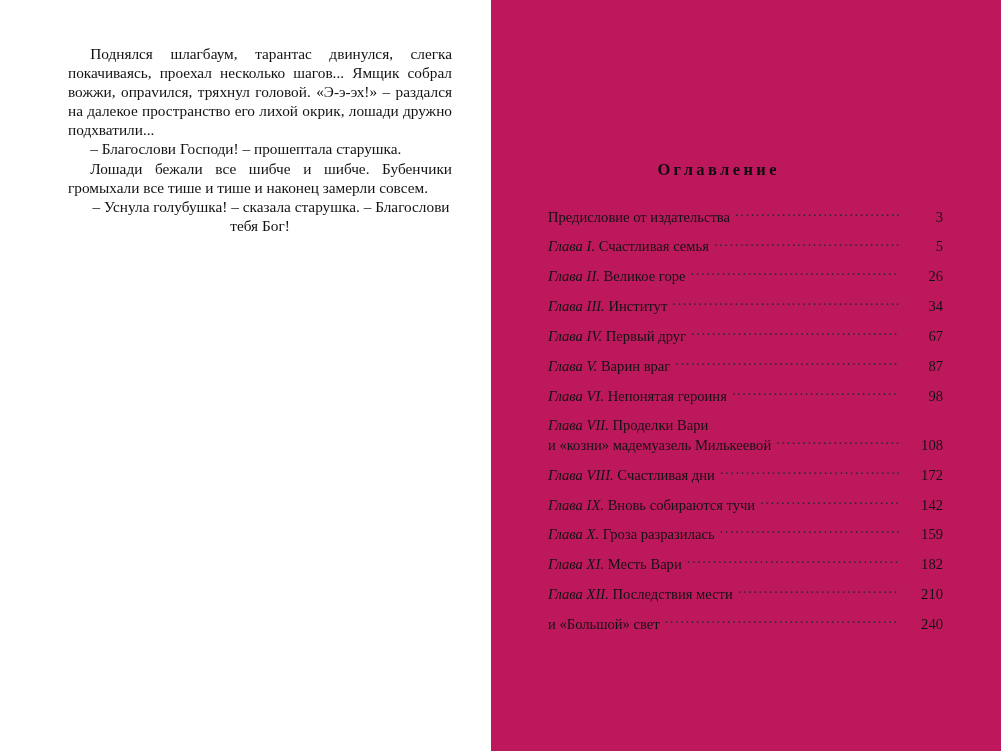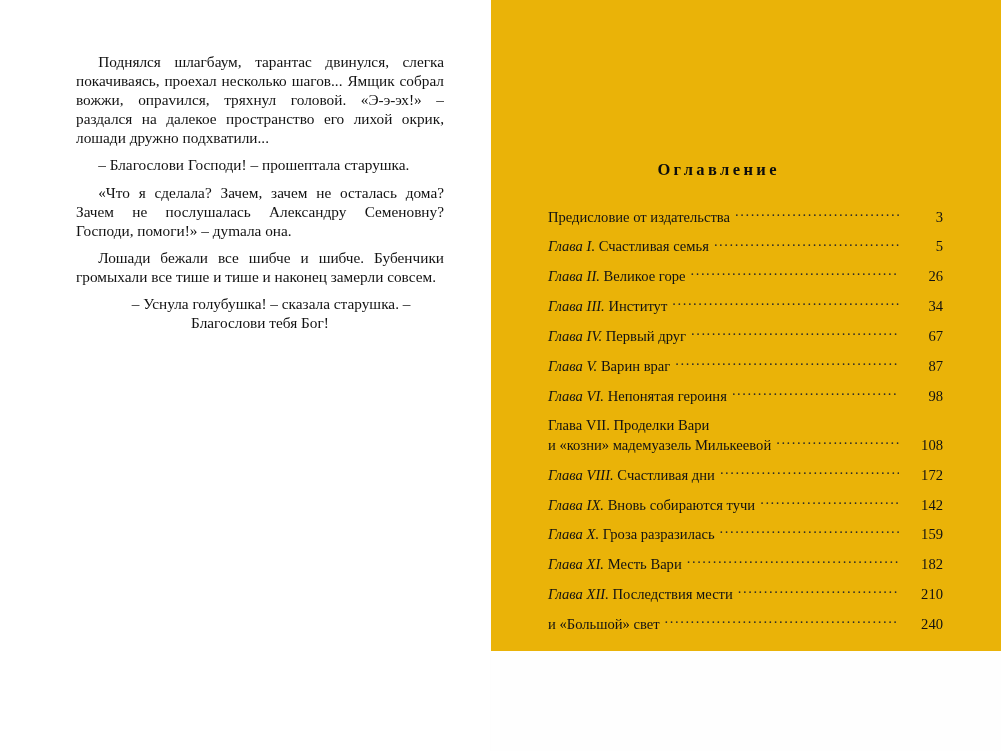--- a/index.html
+++ b/index.html
@@ -36,21 +36,21 @@
     width: 384px;
     font-size: 15.3px;
     line-height: 19.1px;
     text-align: justify;
     text-justify: inter-word;
     -webkit-hyphens: manual;
     hyphens: manual;
   }
 
   .body-text p {
-    margin: 8px;
+    margin: 0;
     text-indent: 1.45em;
   }
 
   .body-text p.last-line {
     text-align: center;
   }
 
   
   .gutter {
     position: absolute;
@@ -60,22 +60,22 @@
     height: 751px;
     background: #fdfdfd;
   }
 
   
   .page-right {
     position: absolute;
     left: 491px;
     top: 0;
     width: 510px;
-    height: 651px;
-    background: #eab308;
+    height: 751px;
+    background: #be185d;
   }
 
   .toc-heading {
     position: absolute;
     left: 0;
     top: 160px;
     width: 452px;
     text-align: center;
     font-size: 16.5px;
     font-weight: bold;
@@ -140,32 +140,32 @@
     font-size: 14.6px;
     white-space: nowrap;
   }
 
   
   .toc-line1 {
     white-space: nowrap;
   }
 
   .toc-line1 .chap {
+    font-style: italic;
   }
 </style>
 </head>
 <body>
 
 <div id="spread">
 
   <div class="page-left">
     <div class="body-text">
       <p>Поднялся шлагбаум, тарантас двинулся, слегка покачива­ясь, проехал несколько шагов... Ямщик собрал вожжи, опра­vился, тряхнул головой. «Э-э-эх!» – раздался на далекое про­странство его лихой окрик, лошади дружно подхватили...</p>
       <p>– Благослови Господи! – прошептала старушка.</p>
-      <p>«Что я сделала? Зачем, зачем не осталась дома? Зачем не по­слушалась Александру Семеновну? Господи, помоги!» – ду­mала она.</p>
       <p>Лошади бежали все шибче и шибче. Бубенчики громыха­ли все тише и тише и наконец замерли совсем.</p>
       <p class="last-line">– Уснула голубушка! – сказала старушка. – Благослови тебя Бог!</p>
     </div>
   </div>
 
   <div class="gutter"></div>
 
   <div class="page-right">
 
     <div class="toc-heading">Оглавление</div>

